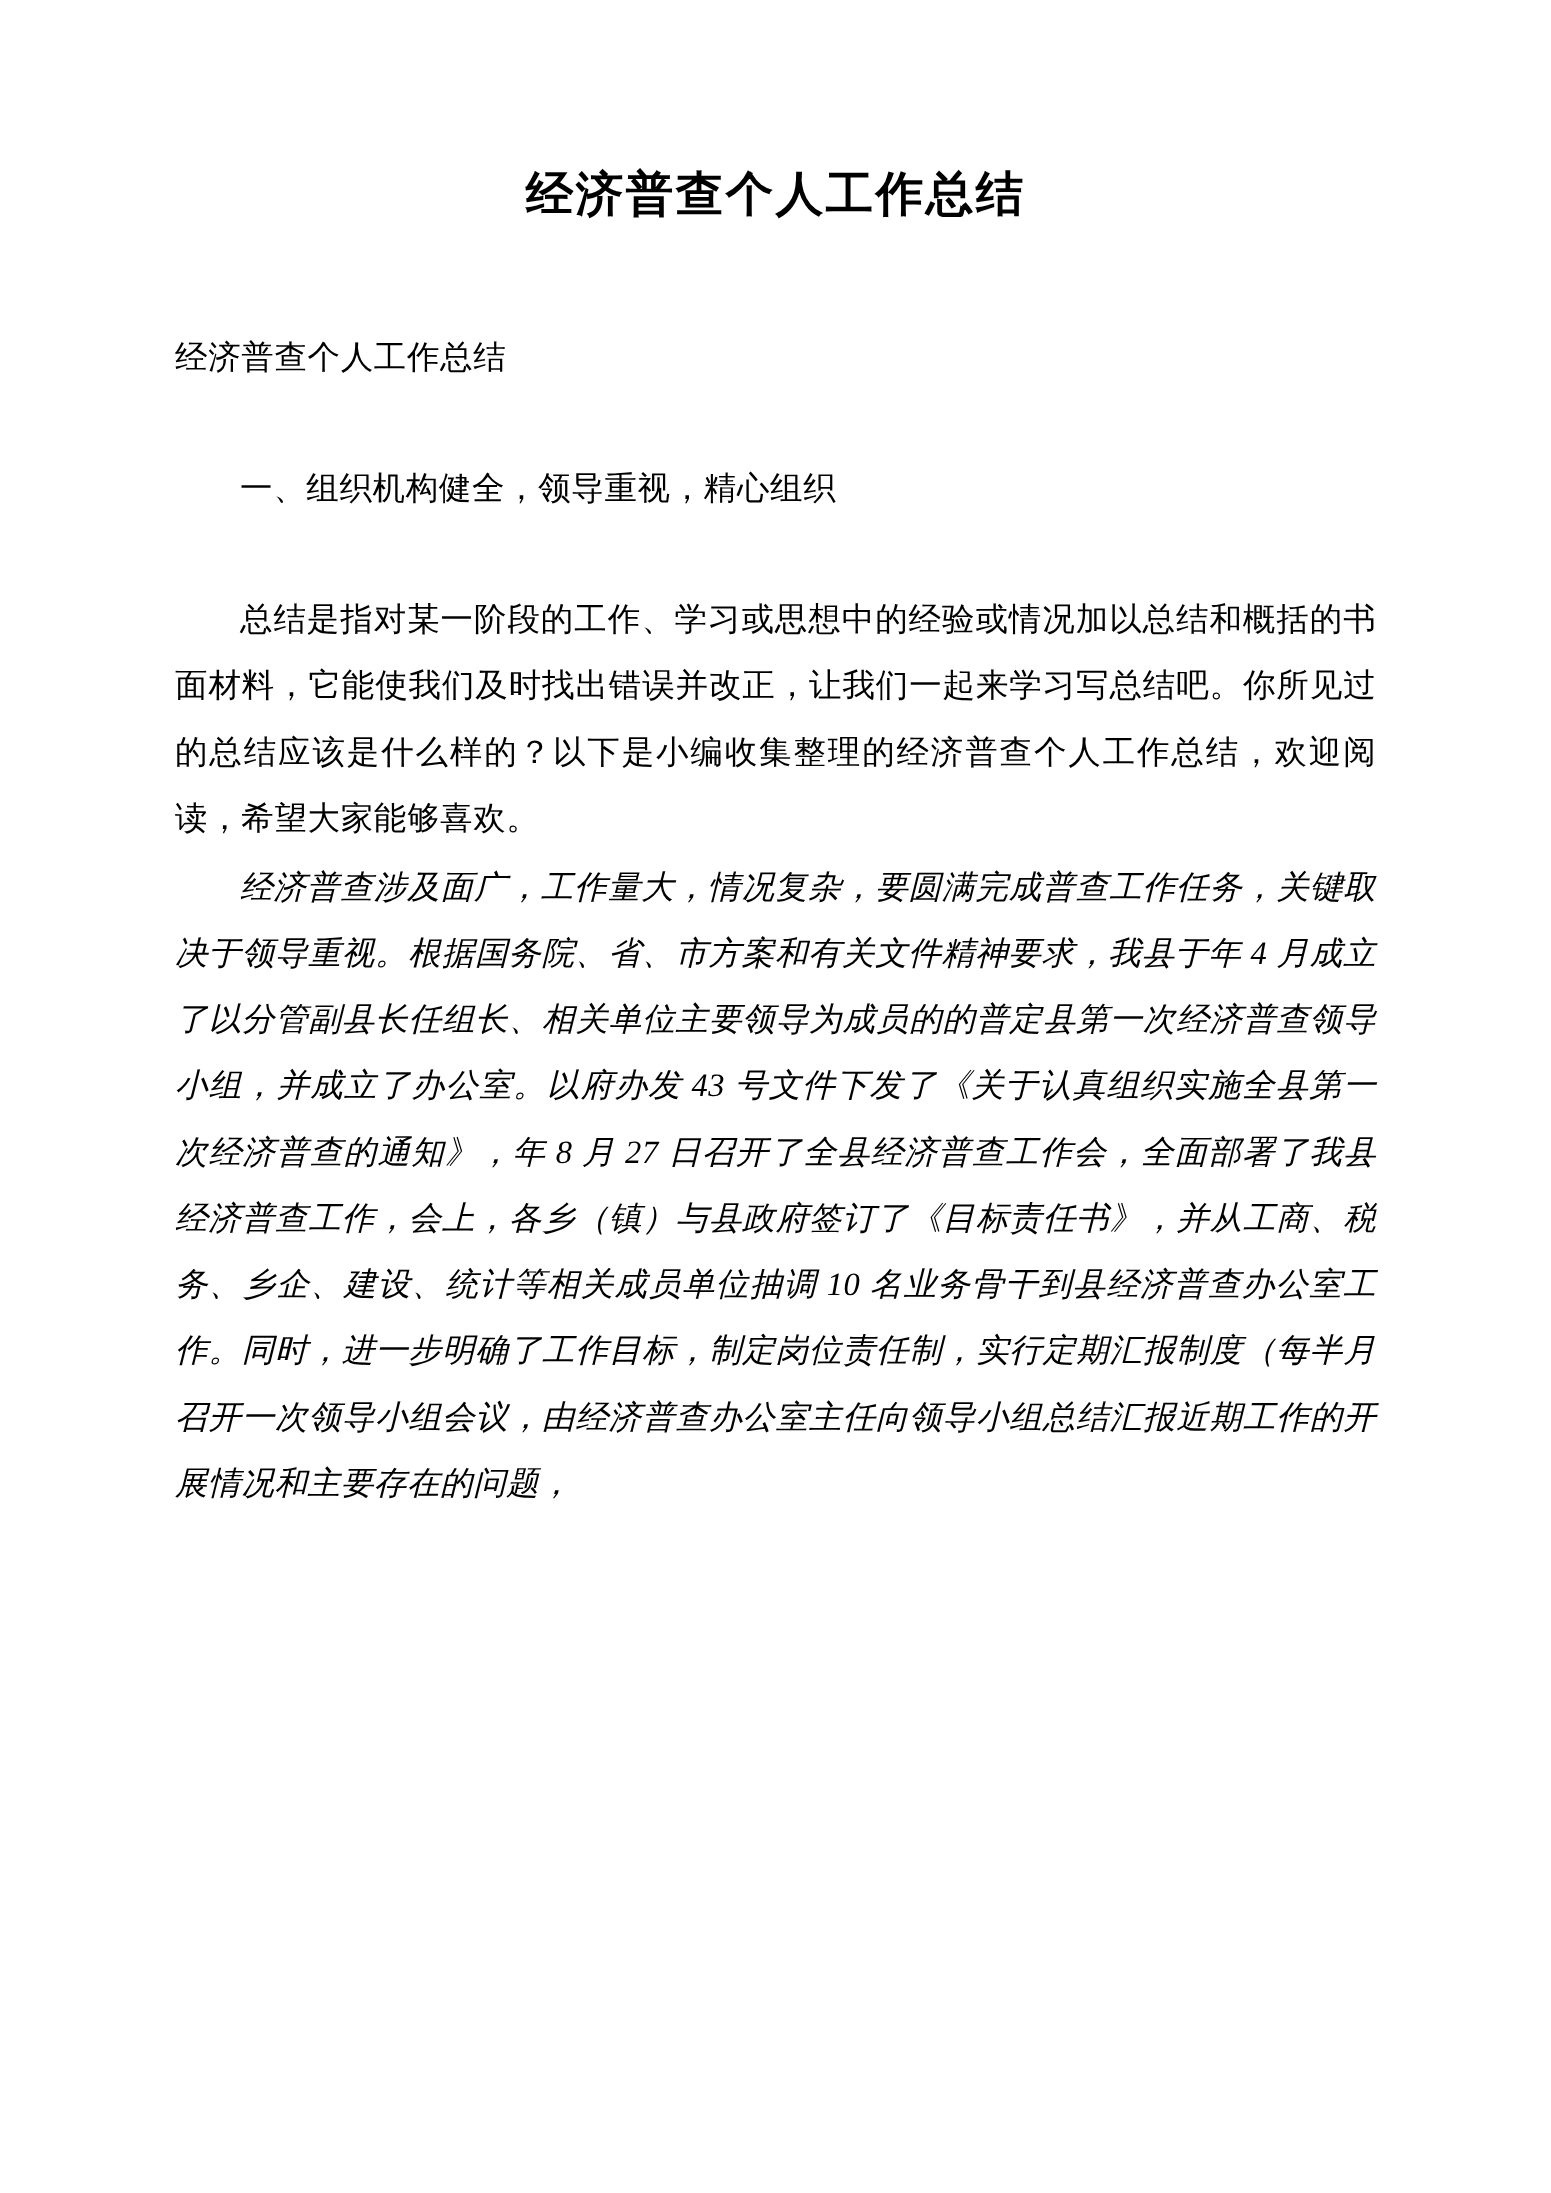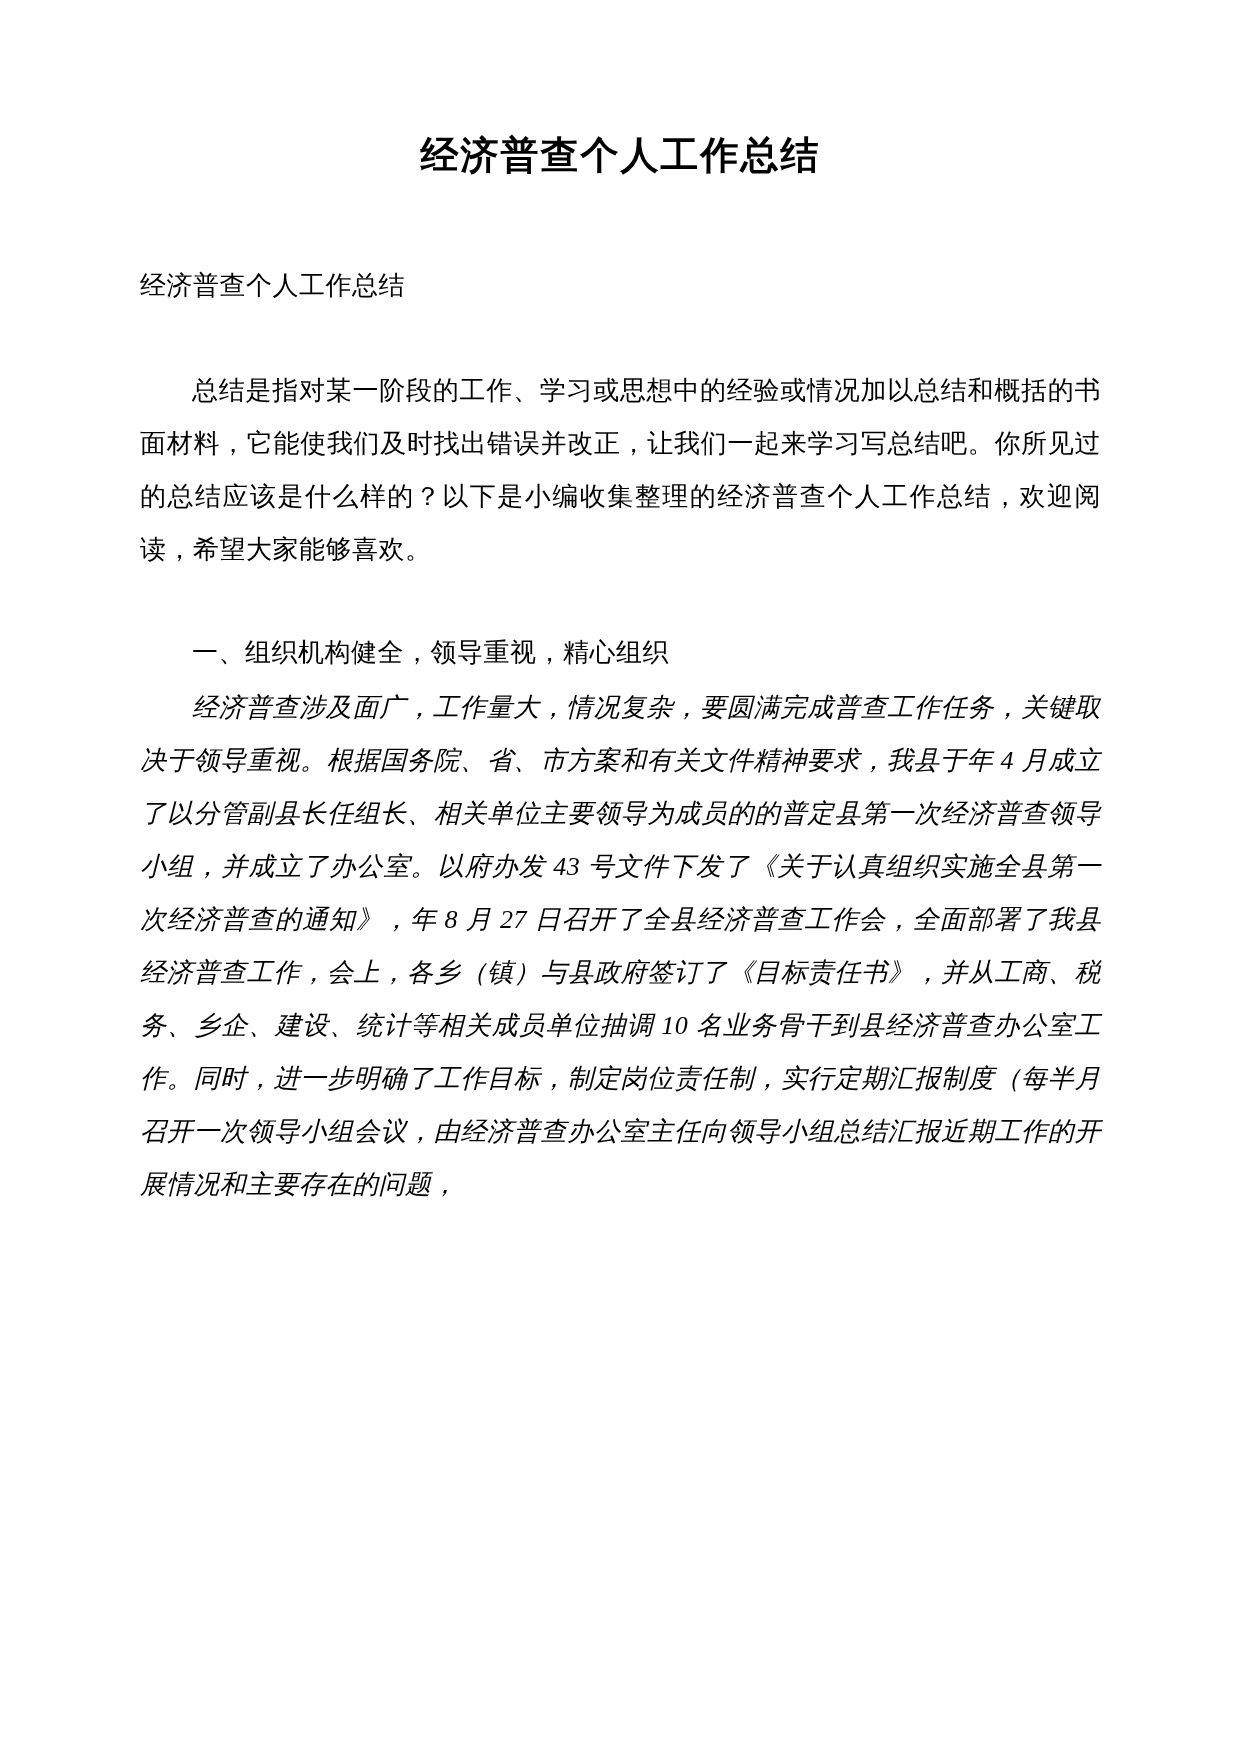--- a/index.html
+++ b/index.html
@@ -56,19 +56,19 @@
 </style>
 </head>
 <body>
 
 <div class="page">
 
   <h1 class="doc-title">经济普查个人工作总结</h1>
 
   <p class="para subtitle">经济普查个人工作总结</p>
 
+  <p class="para indent gap-md">一、组织机构健全，领导重视，精心组织</p>
+
   <p class="para indent gap-lg">总结是指对某一阶段的工作、学习或思想中的经验或情况加以总结和概括的书面材料，它能使我们及时找出错误并改正，让我们一起来学习写总结吧。你所见过的总结应该是什么样的？以下是小编收集整理的经济普查个人工作总结，欢迎阅读，希望大家能够喜欢。</p>
-
-  <p class="para indent gap-md">一、组织机构健全，领导重视，精心组织</p>
 
   <p class="para indent gap-sm">经济普查涉及面广，工作量大，情况复杂，要圆满完成普查工作任务，关键取决于领导重视。根据国务院、省、市方案和有关文件精神要求，我县于年 4 月成立了以分管副县长任组长、相关单位主要领导为成员的的普定县第一次经济普查领导小组，并成立了办公室。以府办发 43 号文件下发了《关于认真组织实施全县第一次经济普查的通知》，年 8 月 27 日召开了全县经济普查工作会，全面部署了我县经济普查工作，会上，各乡（镇）与县政府签订了《目标责任书》，并从工商、税务、乡企、建设、统计等相关成员单位抽调 10 名业务骨干到县经济普查办公室工作。同时，进一步明确了工作目标，制定岗位责任制，实行定期汇报制度（每半月召开一次领导小组会议，由经济普查办公室主任向领导小组总结汇报近期工作的开展情况和主要存在的问题，</p>
 
 </div>
 
 </body></html>

